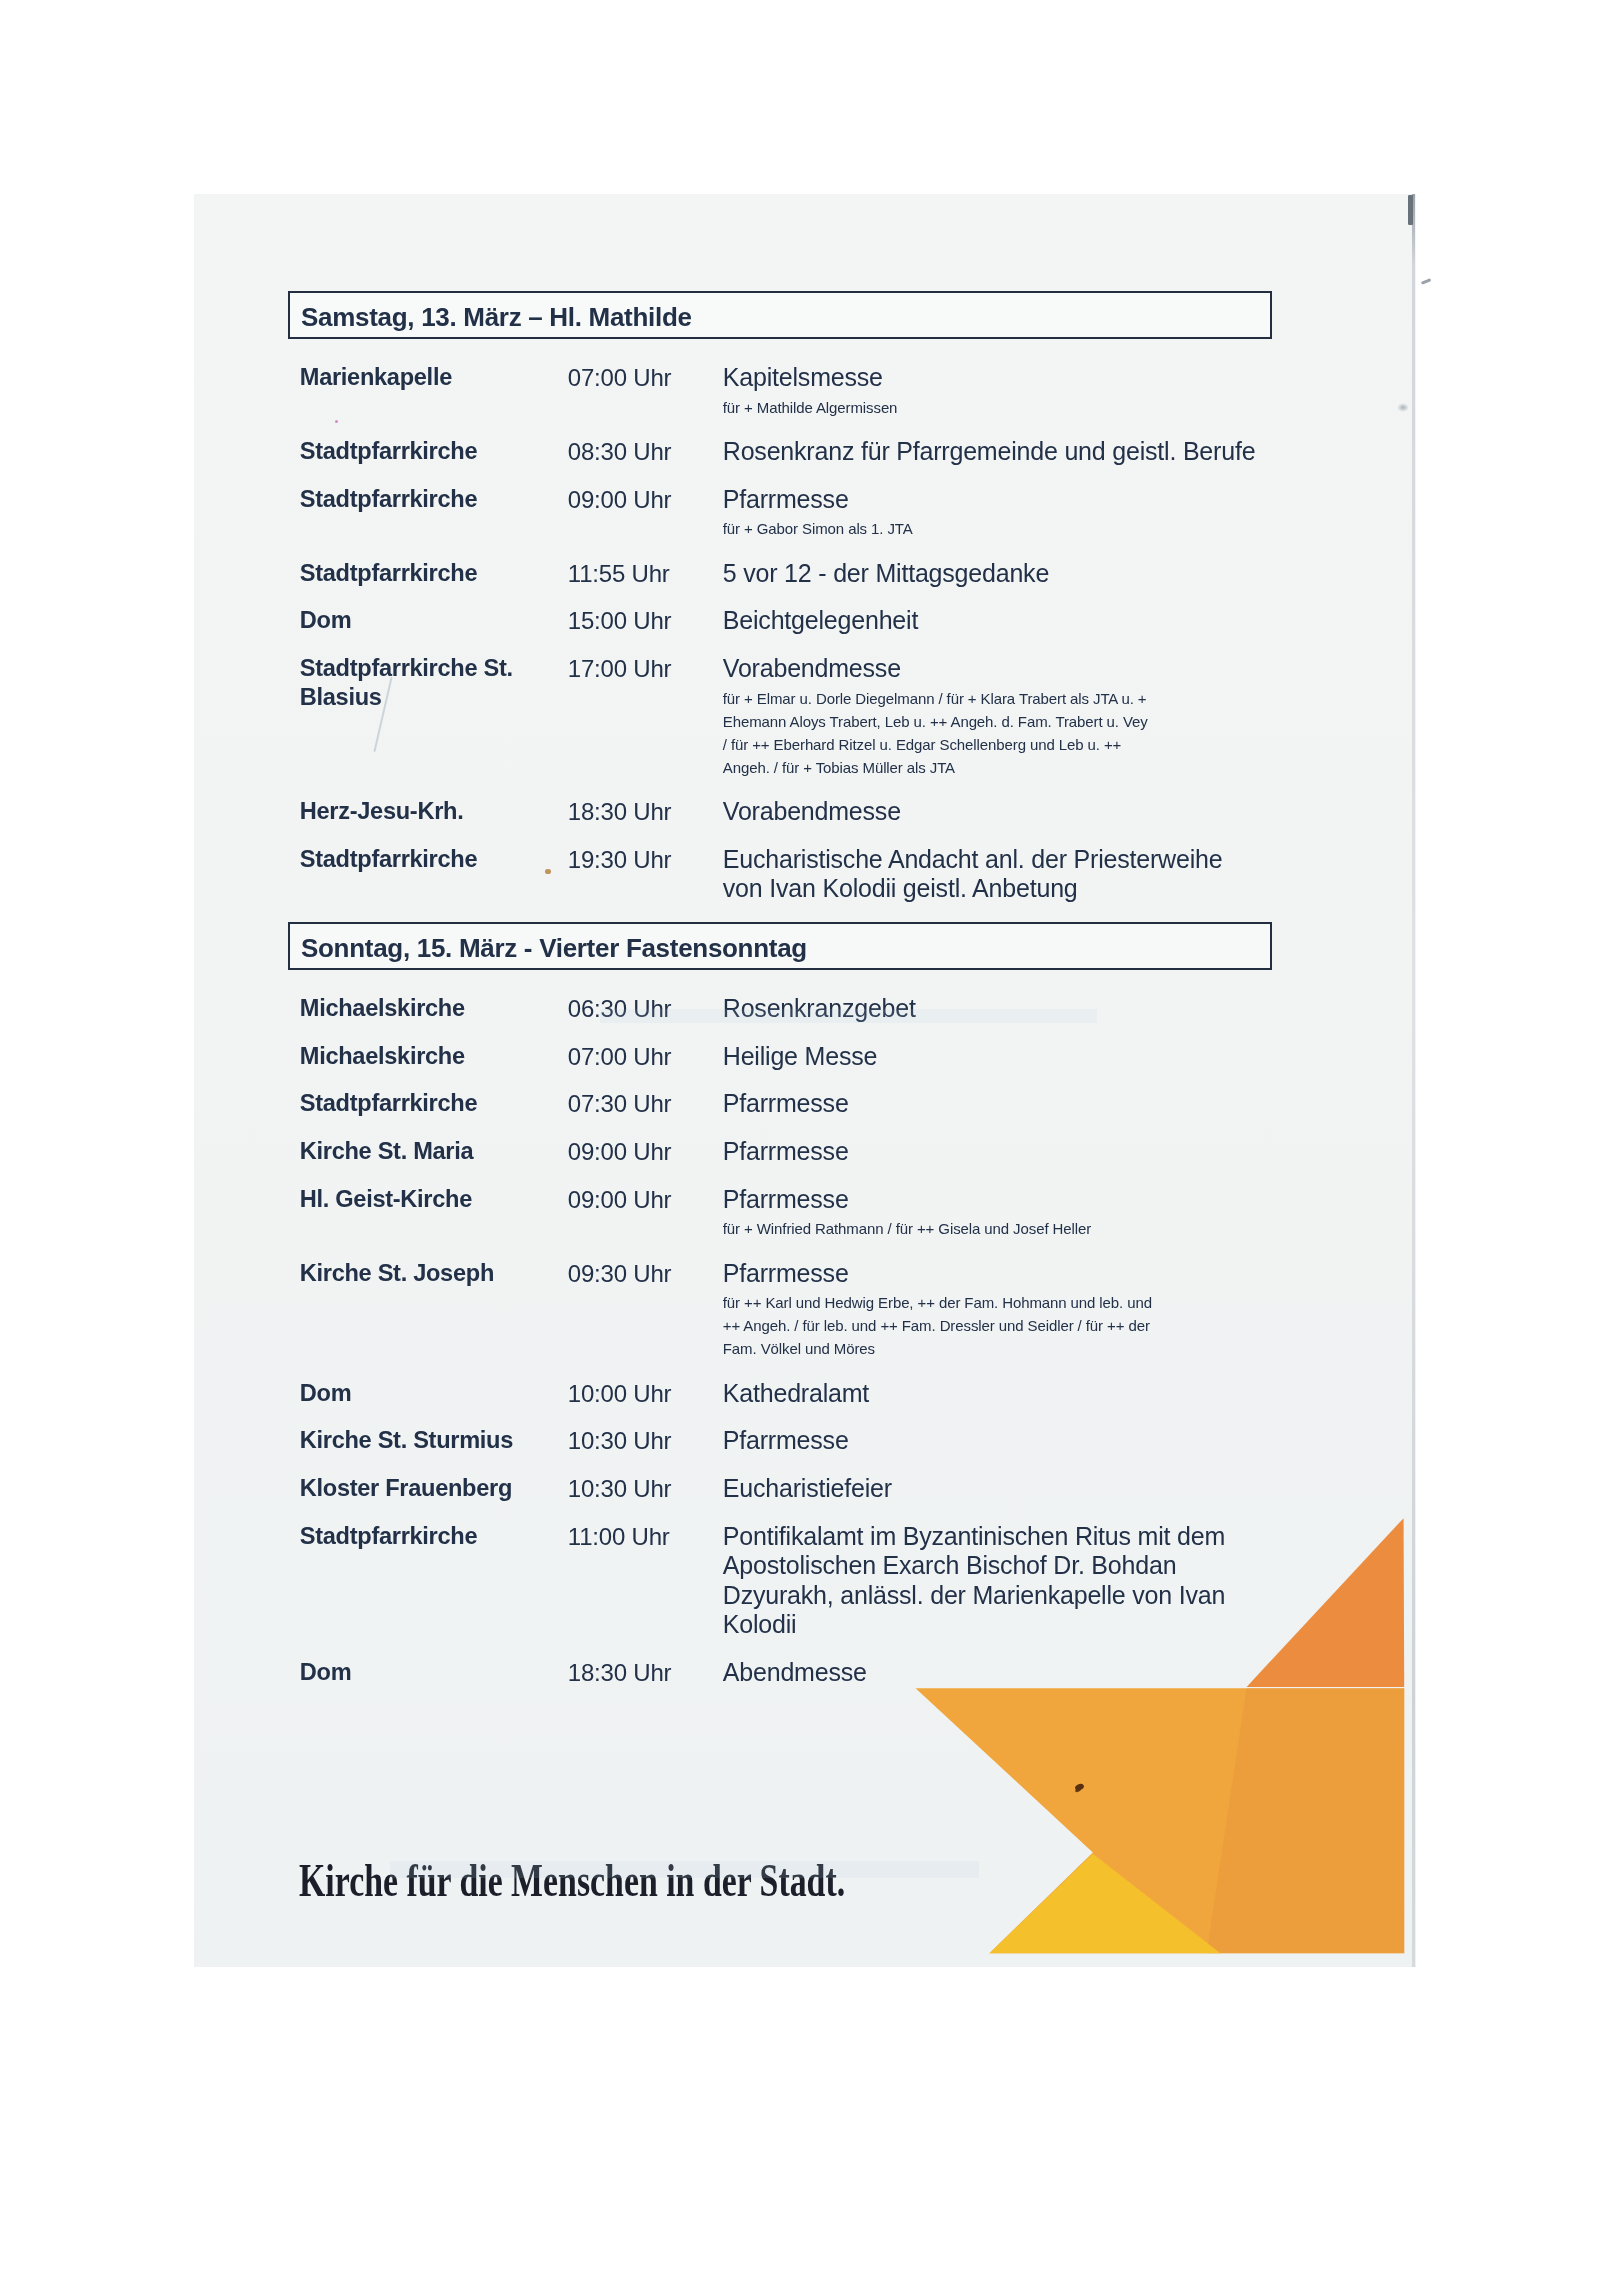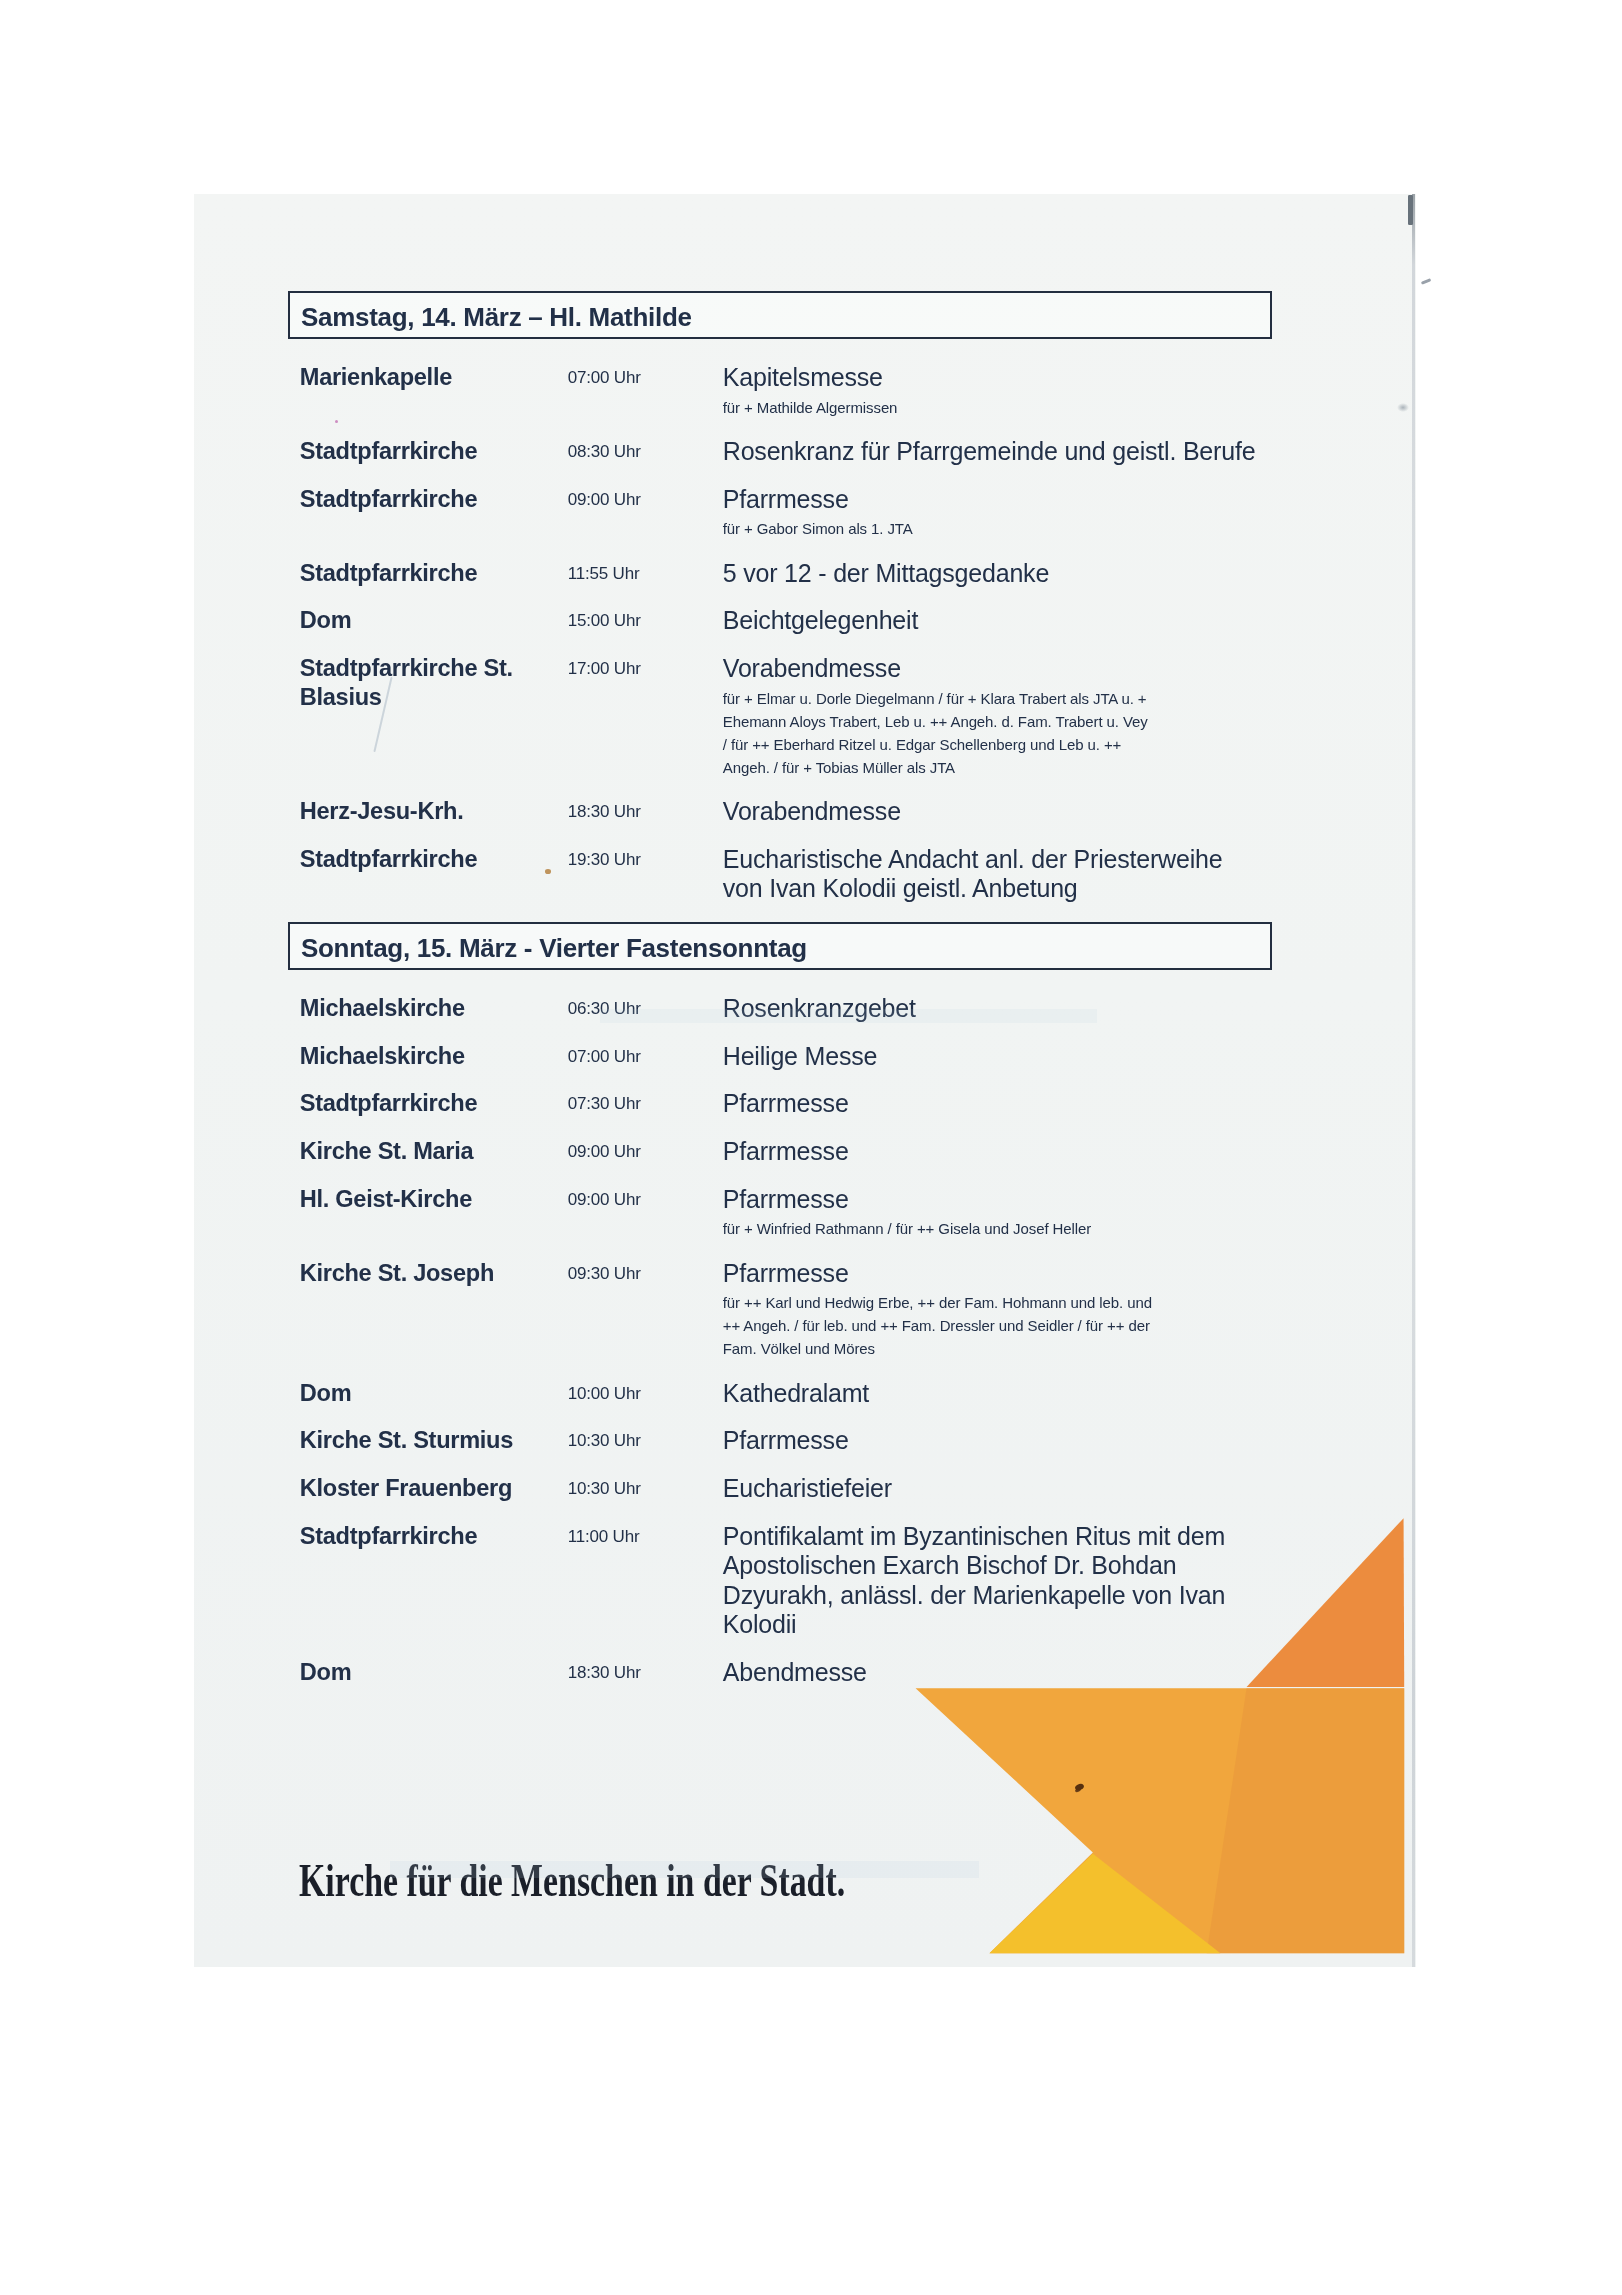--- a/index.html
+++ b/index.html
@@ -24,21 +24,21 @@
     border-width:2.6px 2px 2px 2px;
     background:rgba(252,253,253,0.55);
     padding:11px 0 0 11px;
     font-weight:bold;font-size:26px;line-height:26px;letter-spacing:-0.3px;
     margin-bottom:24px;
   }
   .rows{margin-left:11.8px;}
   .row{display:flex;margin-bottom:18.3px;width:1047px;}
   .loc{width:268px;font-weight:bold;font-size:23.6px;line-height:29.4px;letter-spacing:-0.3px;}
   .loc .line{line-height:29px;}
-  .time{width:155px;font-size:17px;line-height:29.4px;letter-spacing:-0.2px;}
+  .time{width:155px;font-size:24px;line-height:29.4px;letter-spacing:-0.2px;}
   .desccol{flex:1;}
   .dline{font-size:25px;line-height:29.4px;letter-spacing:-0.2px;}
   .subs{margin-top:3.3px;}
   .sline{font-size:15px;line-height:23px;letter-spacing:-0.1px;}
   .footer{
     position:absolute;left:105px;top:1661px;
     font-family:"Liberation Serif",serif;font-weight:bold;
     font-size:47px;line-height:50px;color:#1a1f29;
     transform:scaleX(0.72);transform-origin:left top;white-space:nowrap;
   }
@@ -67,21 +67,21 @@
     <svg class="deco" viewBox="0 0 1868 2710" aria-hidden="true">
       <polygon class="deco-main" points="1103,2284 1850,2284 1850,2689 1216,2689 1374,2535"></polygon>
       <polygon class="deco-shade" points="1609,2284 1850,2284 1850,2689 1548,2689"></polygon>
       <polygon class="deco-tri" points="1849,2024 1850,2282 1609,2282"></polygon>
       <polygon class="deco-yellow" points="1374,2537 1216,2689 1569,2689"></polygon>
     </svg>
 
     <div class="content">
   <div class="section">
     <div class="section-box">
-      <span>Samstag, 14. März – Hl. Mathilde</span>
+      <span>Samstag, 13. März – Hl. Mathilde</span>
     </div>
     <div class="rows">
   <div class="row">
     <div class="loc">
                 <div class="line">Marienkapelle</div>
               </div>
     <div class="time">07:00 Uhr</div>
     <div class="desccol">
       <div>
                   <div class="dline">Kapitelsmesse</div>

